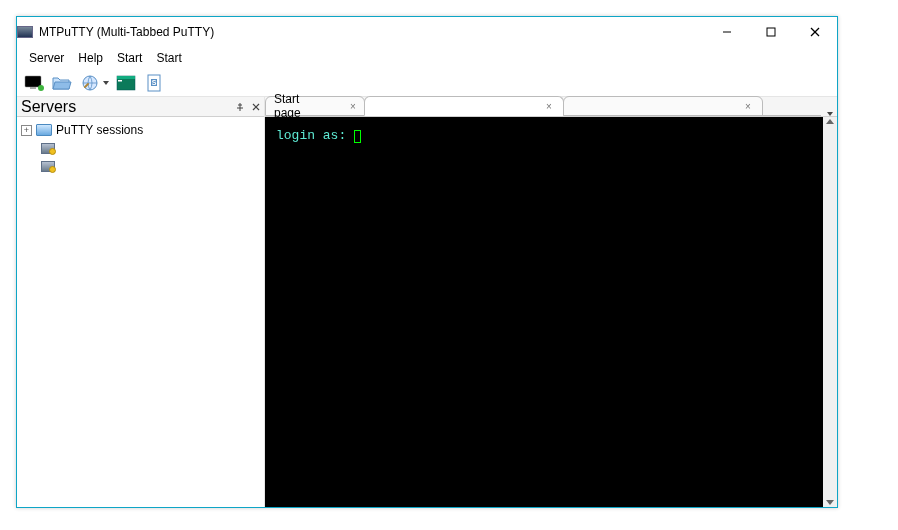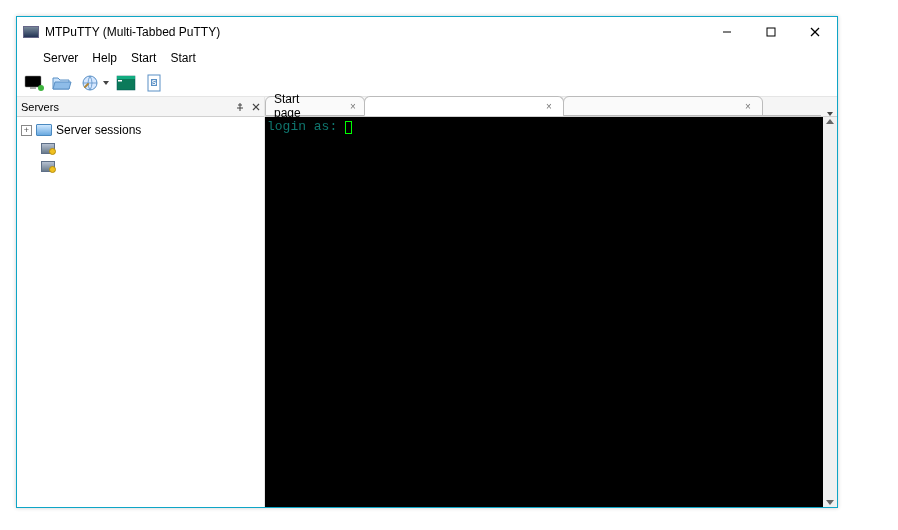--- a/index.html
+++ b/index.html
@@ -19,21 +19,20 @@
     background: #fff;
     display: flex;
     flex-direction: column;
     box-shadow: 0 0 4px rgba(0,0,0,0.2);
   }
   
   .title-bar {
     height: 30px;
     display: flex;
     align-items: center;
-    padding-left: 6px;
     background: #fff;
     font-size: 12px;
   }
   .title-icon {
     width: 16px;
     height: 12px;
     background: linear-gradient(to bottom, #789 0%, #235 100%);
     border: 1px solid #668;
     margin-right: 6px;
   }
@@ -47,21 +46,21 @@
     justify-content: center;
     font-family: "Segoe UI Symbol", sans-serif;
     font-size: 11px;
     color: #000;
   }
   
   .menu-bar {
     height: 22px;
     display: flex;
     align-items: center;
-    padding-left: 20px;
+    padding-left: 6px;
     gap: 2px;
   }
   .menu-item {
     padding: 2px 6px;
   }
   
   .toolbar {
     height: 28px;
     display: flex;
     align-items: center;
@@ -100,21 +99,21 @@
     flex-direction: column;
     border-right: 1px solid #e5e5e5;
   }
   .servers-header {
     height: 20px;
     background: #f5f5f5;
     border-bottom: 1px solid #d0d0d0;
     display: flex;
     align-items: center;
     padding-left: 4px;
-    font-size: 11px;
+    font-size: 16px;
   }
   .servers-header .spacer { flex: 1; }
   .pin-icon, .close-pane-icon {
     width: 16px; height: 16px;
     display: flex;
     align-items: center;
     justify-content: center;
     font-size: 10px;
   }
   .tree {
@@ -217,24 +216,24 @@
     justify-content: center;
   }
   .term-wrap {
     flex: 1;
     display: flex;
     min-height: 0;
   }
   .terminal {
     flex: 1;
     background: #000;
-    color: #0f766e;
+    color: #5eead4;
     font-family: "Courier New", monospace;
     font-size: 13px;
-    padding: 2px;
+    padding: 11px;
     white-space: pre;
     overflow: hidden;
   }
   .term-cursor {
     display: inline-block;
     width: 7px;
     height: 13px;
     border: 1px solid #00ff00;
     vertical-align: text-bottom;
   }
@@ -344,21 +343,21 @@
           <svg width="8" height="8" viewBox="0 0 8 8">
               <line x1="1" y1="1" x2="7" y2="7" stroke="#444" stroke-width="1.2"></line>
               <line x1="7" y1="1" x2="1" y2="7" stroke="#444" stroke-width="1.2"></line>
             </svg>
         </div>
       </div>
       <div class="tree">
         <div class="tree-row">
           <div class="tree-expander">+</div>
           <div class="tree-folder-icon"></div>
-          <span>Server sessions</span>
+          <span>PuTTY sessions</span>
         </div>
         <div class="tree-child-row">
           <span class="session-icon"></span>
         </div>
         <div class="tree-child-row">
           <span class="session-icon"></span>
         </div>
       </div>
     </div>
 

